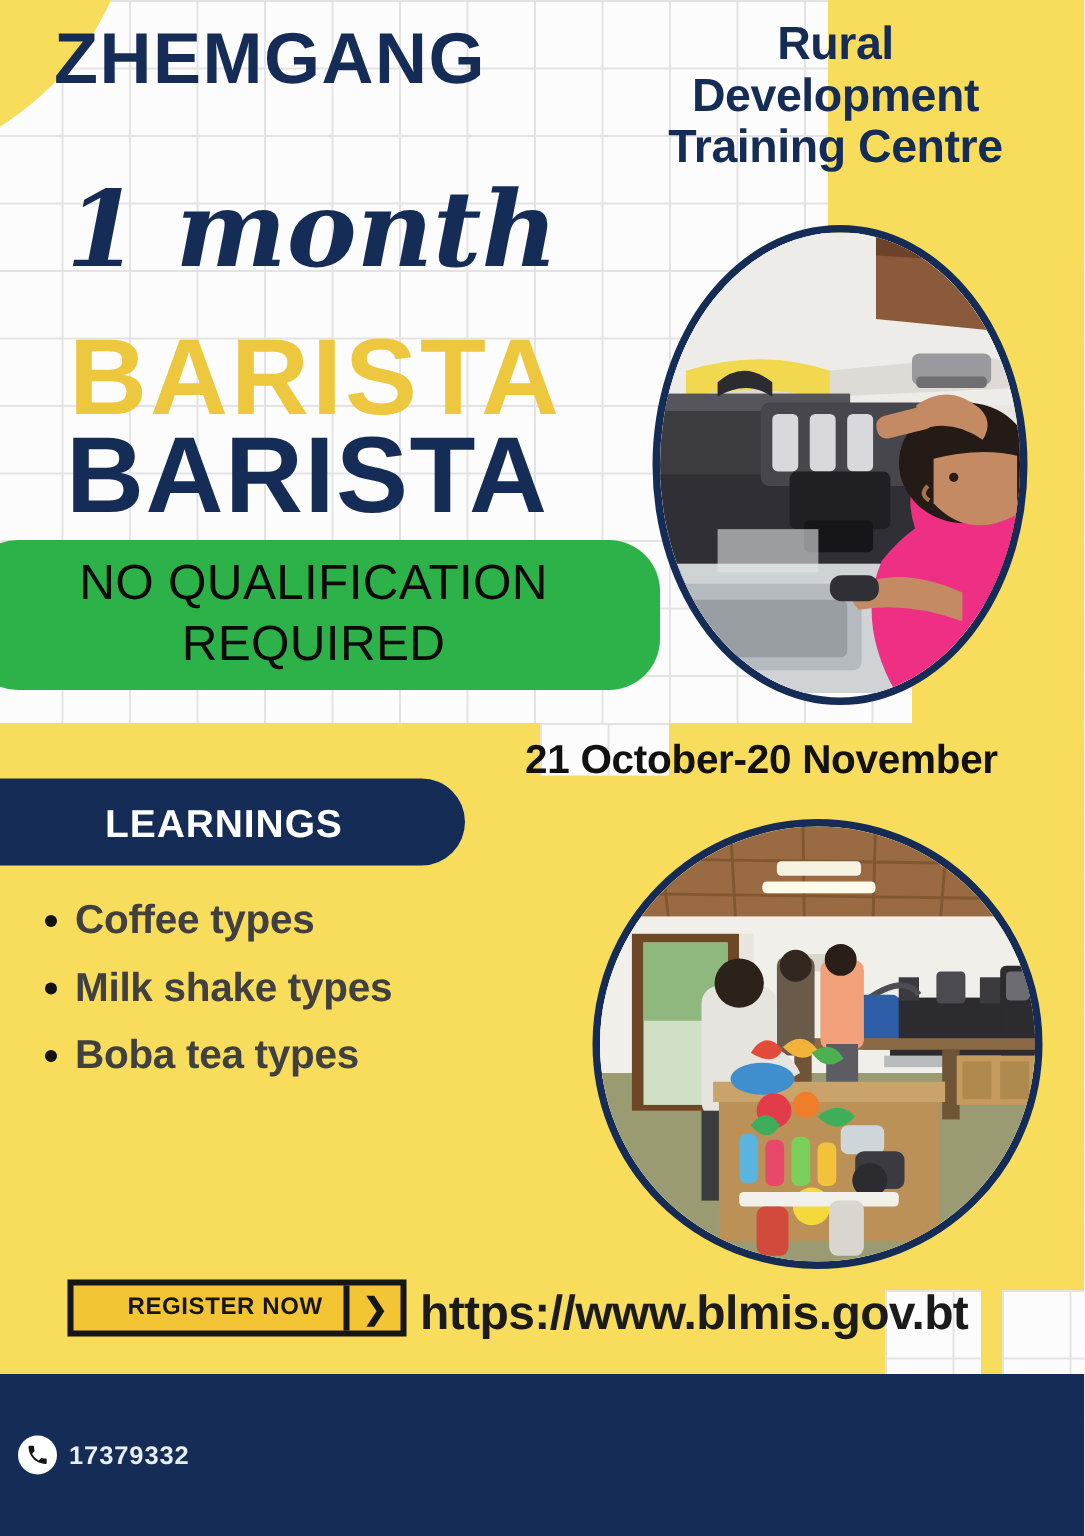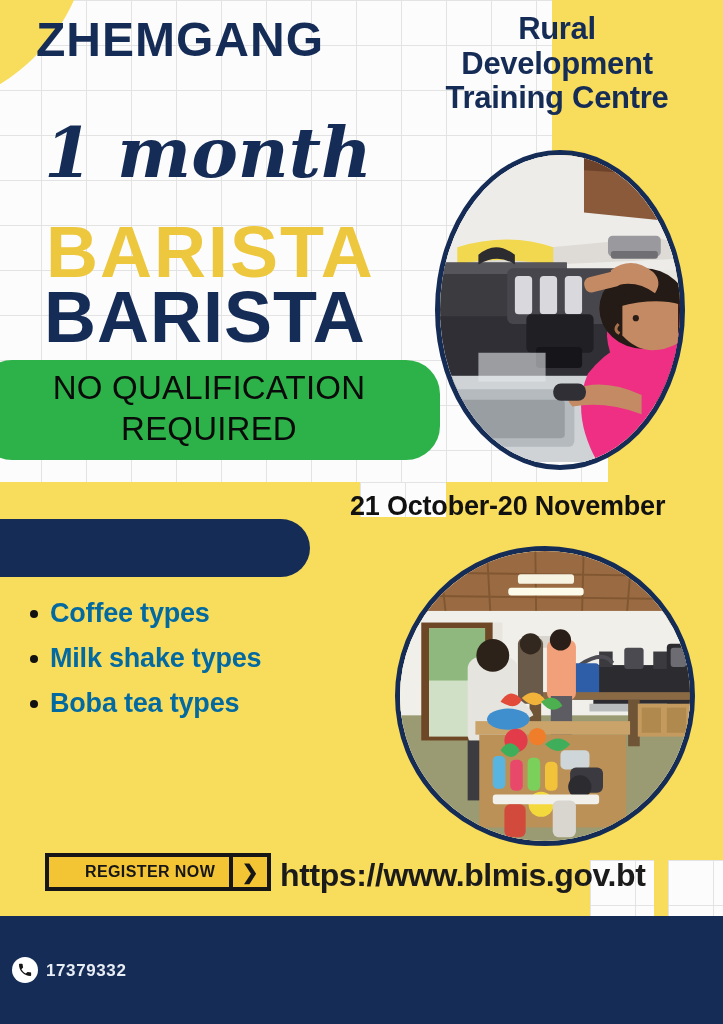--- a/index.html
+++ b/index.html
@@ -220,21 +220,21 @@
     left: 22px;
     top: 600px;
     margin: 0;
     padding: 0 0 0 28px;
     list-style: none;
   }
   .learn-list li {
     position: relative;
     font-size: 27px;
     font-weight: 700;
-    color: #0369a1;
+    color: #404040;
     line-height: 1;
     margin-bottom: 18px;
     letter-spacing: -0.2px;
   }
   .learn-list li::before {
     content: "";
     position: absolute;
     left: -20px;
     top: 10px;
     width: 8px;
@@ -406,20 +406,21 @@
   </div>
 
   <div class="green-badge">
     <span class="bl1">NO QUALIFICATION</span>
     <span class="bl2">REQUIRED</span>
   </div>
 
   <div class="date-text">21 October-20 November</div>
 
   <div class="learnings-pill"></div>
+  <div class="learnings-label">LEARNINGS</div>
 
   <ul class="learn-list">
     <li>Coffee types</li>
     <li>Milk shake types</li>
     <li>Boba tea types</li>
   </ul>
 
   <div class="photo-circle photo-bottom">
     <svg class="photo-inner" viewBox="0 0 300 300" preserveAspectRatio="xMidYMid slice">
       <rect x="0" y="0" width="300" height="300" fill="#eceae5"></rect>

